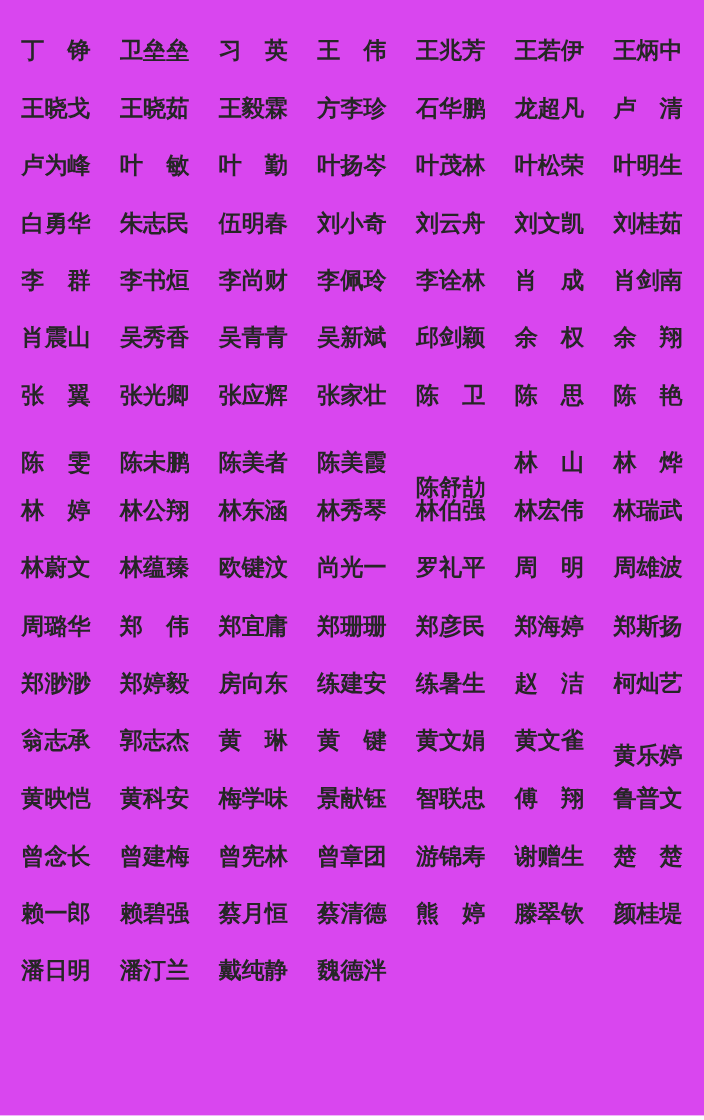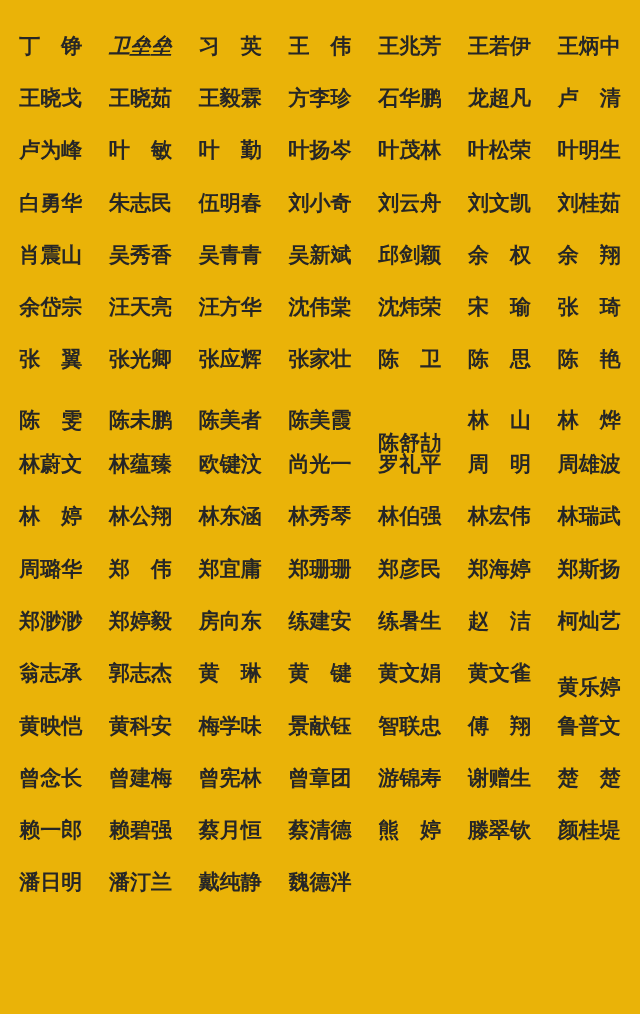--- a/index.html
+++ b/index.html
@@ -33,24 +33,24 @@
     color: #262626;
     white-space: nowrap;
     line-height: 1;
     -webkit-font-smoothing: antialiased;
   }
 </style>
 </head>
 <body>
 
 <div class="page">
-  <div class="grid" id="name-grid" style="background: #eab308;">
+  <div class="grid" id="name-grid" style="background: #d946ef;">
       <div class="name-row">
         <div class="name-cell" style="color: rgb(38, 38, 38);">丁　铮</div>
-        <div class="name-cell" style="color: rgb(38, 38, 38); font-style: italic;">卫垒垒</div>
+        <div class="name-cell" style="color: rgb(38, 38, 38);">卫垒垒</div>
         <div class="name-cell" style="color: rgb(38, 38, 38);">习　英</div>
         <div class="name-cell" style="color: rgb(38, 38, 38);">王　伟</div>
         <div class="name-cell" style="color: rgb(38, 38, 38);">王兆芳</div>
         <div class="name-cell" style="color: rgb(38, 38, 38);">王若伊</div>
         <div class="name-cell" style="color: rgb(38, 38, 38);">王炳中</div>
       </div>
       <div class="name-row">
         <div class="name-cell" style="color: rgb(38, 38, 38);">王晓戈</div>
         <div class="name-cell" style="color: rgb(38, 38, 38);">王晓茹</div>
         <div class="name-cell" style="color: rgb(38, 38, 38);">王毅霖</div>
@@ -71,74 +71,74 @@
       <div class="name-row">
         <div class="name-cell" style="color: rgb(38, 38, 38);">白勇华</div>
         <div class="name-cell" style="color: rgb(38, 38, 38);">朱志民</div>
         <div class="name-cell" style="color: rgb(38, 38, 38);">伍明春</div>
         <div class="name-cell" style="color: rgb(38, 38, 38);">刘小奇</div>
         <div class="name-cell" style="color: rgb(38, 38, 38);">刘云舟</div>
         <div class="name-cell" style="color: rgb(38, 38, 38);">刘文凯</div>
         <div class="name-cell" style="color: rgb(38, 38, 38);">刘桂茹</div>
       </div>
       <div class="name-row">
+        <div class="name-cell" style="color: rgb(38, 38, 38);">李　群</div>
+        <div class="name-cell" style="color: rgb(38, 38, 38);">李书烜</div>
+        <div class="name-cell" style="color: rgb(38, 38, 38);">李尚财</div>
+        <div class="name-cell" style="color: rgb(38, 38, 38);">李佩玲</div>
+        <div class="name-cell" style="color: rgb(38, 38, 38);">李诠林</div>
+        <div class="name-cell" style="color: rgb(38, 38, 38);">肖　成</div>
+        <div class="name-cell" style="color: rgb(38, 38, 38);">肖剑南</div>
+      </div>
+      <div class="name-row">
         <div class="name-cell" style="color: rgb(38, 38, 38);">肖震山</div>
         <div class="name-cell" style="color: rgb(38, 38, 38);">吴秀香</div>
         <div class="name-cell" style="color: rgb(38, 38, 38);">吴青青</div>
         <div class="name-cell" style="color: rgb(38, 38, 38);">吴新斌</div>
         <div class="name-cell" style="color: rgb(38, 38, 38);">邱剑颖</div>
         <div class="name-cell" style="color: rgb(38, 38, 38);">余　权</div>
         <div class="name-cell" style="color: rgb(38, 38, 38);">余　翔</div>
       </div>
       <div class="name-row">
-        <div class="name-cell" style="color: rgb(38, 38, 38);">余岱宗</div>
-        <div class="name-cell" style="color: rgb(38, 38, 38);">汪天亮</div>
-        <div class="name-cell" style="color: rgb(38, 38, 38);">汪方华</div>
-        <div class="name-cell" style="color: rgb(38, 38, 38);">沈伟棠</div>
-        <div class="name-cell" style="color: rgb(38, 38, 38);">沈炜荣</div>
-        <div class="name-cell" style="color: rgb(38, 38, 38);">宋　瑜</div>
-        <div class="name-cell" style="color: rgb(38, 38, 38);">张　琦</div>
-      </div>
-      <div class="name-row">
         <div class="name-cell" style="color: rgb(38, 38, 38);">张　翼</div>
         <div class="name-cell" style="color: rgb(38, 38, 38);">张光卿</div>
         <div class="name-cell" style="color: rgb(38, 38, 38);">张应辉</div>
         <div class="name-cell" style="color: rgb(38, 38, 38);">张家壮</div>
         <div class="name-cell" style="color: rgb(38, 38, 38);">陈　卫</div>
         <div class="name-cell" style="color: rgb(38, 38, 38);">陈　思</div>
         <div class="name-cell" style="color: rgb(38, 38, 38);">陈　艳</div>
       </div>
       <div class="name-row">
         <div class="name-cell" style="color: rgb(38, 38, 38);">陈　雯</div>
         <div class="name-cell" style="color: rgb(38, 38, 38);">陈未鹏</div>
         <div class="name-cell" style="color: rgb(38, 38, 38);">陈美者</div>
         <div class="name-cell" style="color: rgb(38, 38, 38);">陈美霞</div>
         <div class="name-cell" style="color: rgb(38, 38, 38); margin-top: 47px;">陈舒劼</div>
         <div class="name-cell" style="color: rgb(38, 38, 38);">林　山</div>
         <div class="name-cell" style="color: rgb(38, 38, 38);">林　烨</div>
       </div>
       <div class="name-row">
+        <div class="name-cell" style="color: rgb(38, 38, 38);">林　婷</div>
+        <div class="name-cell" style="color: rgb(38, 38, 38);">林公翔</div>
+        <div class="name-cell" style="color: rgb(38, 38, 38);">林东涵</div>
+        <div class="name-cell" style="color: rgb(38, 38, 38);">林秀琴</div>
+        <div class="name-cell" style="color: rgb(38, 38, 38);">林伯强</div>
+        <div class="name-cell" style="color: rgb(38, 38, 38);">林宏伟</div>
+        <div class="name-cell" style="color: rgb(38, 38, 38);">林瑞武</div>
+      </div>
+      <div class="name-row">
         <div class="name-cell" style="color: rgb(38, 38, 38);">林蔚文</div>
         <div class="name-cell" style="color: rgb(38, 38, 38);">林蕴臻</div>
         <div class="name-cell" style="color: rgb(38, 38, 38);">欧键汶</div>
         <div class="name-cell" style="color: rgb(38, 38, 38);">尚光一</div>
         <div class="name-cell" style="color: rgb(38, 38, 38);">罗礼平</div>
         <div class="name-cell" style="color: rgb(38, 38, 38);">周　明</div>
         <div class="name-cell" style="color: rgb(38, 38, 38);">周雄波</div>
       </div>
       <div class="name-row">
-        <div class="name-cell" style="color: rgb(38, 38, 38);">林　婷</div>
-        <div class="name-cell" style="color: rgb(38, 38, 38);">林公翔</div>
-        <div class="name-cell" style="color: rgb(38, 38, 38);">林东涵</div>
-        <div class="name-cell" style="color: rgb(38, 38, 38);">林秀琴</div>
-        <div class="name-cell" style="color: rgb(38, 38, 38);">林伯强</div>
-        <div class="name-cell" style="color: rgb(38, 38, 38);">林宏伟</div>
-        <div class="name-cell" style="color: rgb(38, 38, 38);">林瑞武</div>
-      </div>
-      <div class="name-row">
         <div class="name-cell" style="color: rgb(38, 38, 38);">周璐华</div>
         <div class="name-cell" style="color: rgb(38, 38, 38);">郑　伟</div>
         <div class="name-cell" style="color: rgb(38, 38, 38);">郑宜庸</div>
         <div class="name-cell" style="color: rgb(38, 38, 38);">郑珊珊</div>
         <div class="name-cell" style="color: rgb(38, 38, 38);">郑彦民</div>
         <div class="name-cell" style="color: rgb(38, 38, 38);">郑海婷</div>
         <div class="name-cell" style="color: rgb(38, 38, 38);">郑斯扬</div>
       </div>
       <div class="name-row">
         <div class="name-cell" style="color: rgb(38, 38, 38);">郑渺渺</div>

